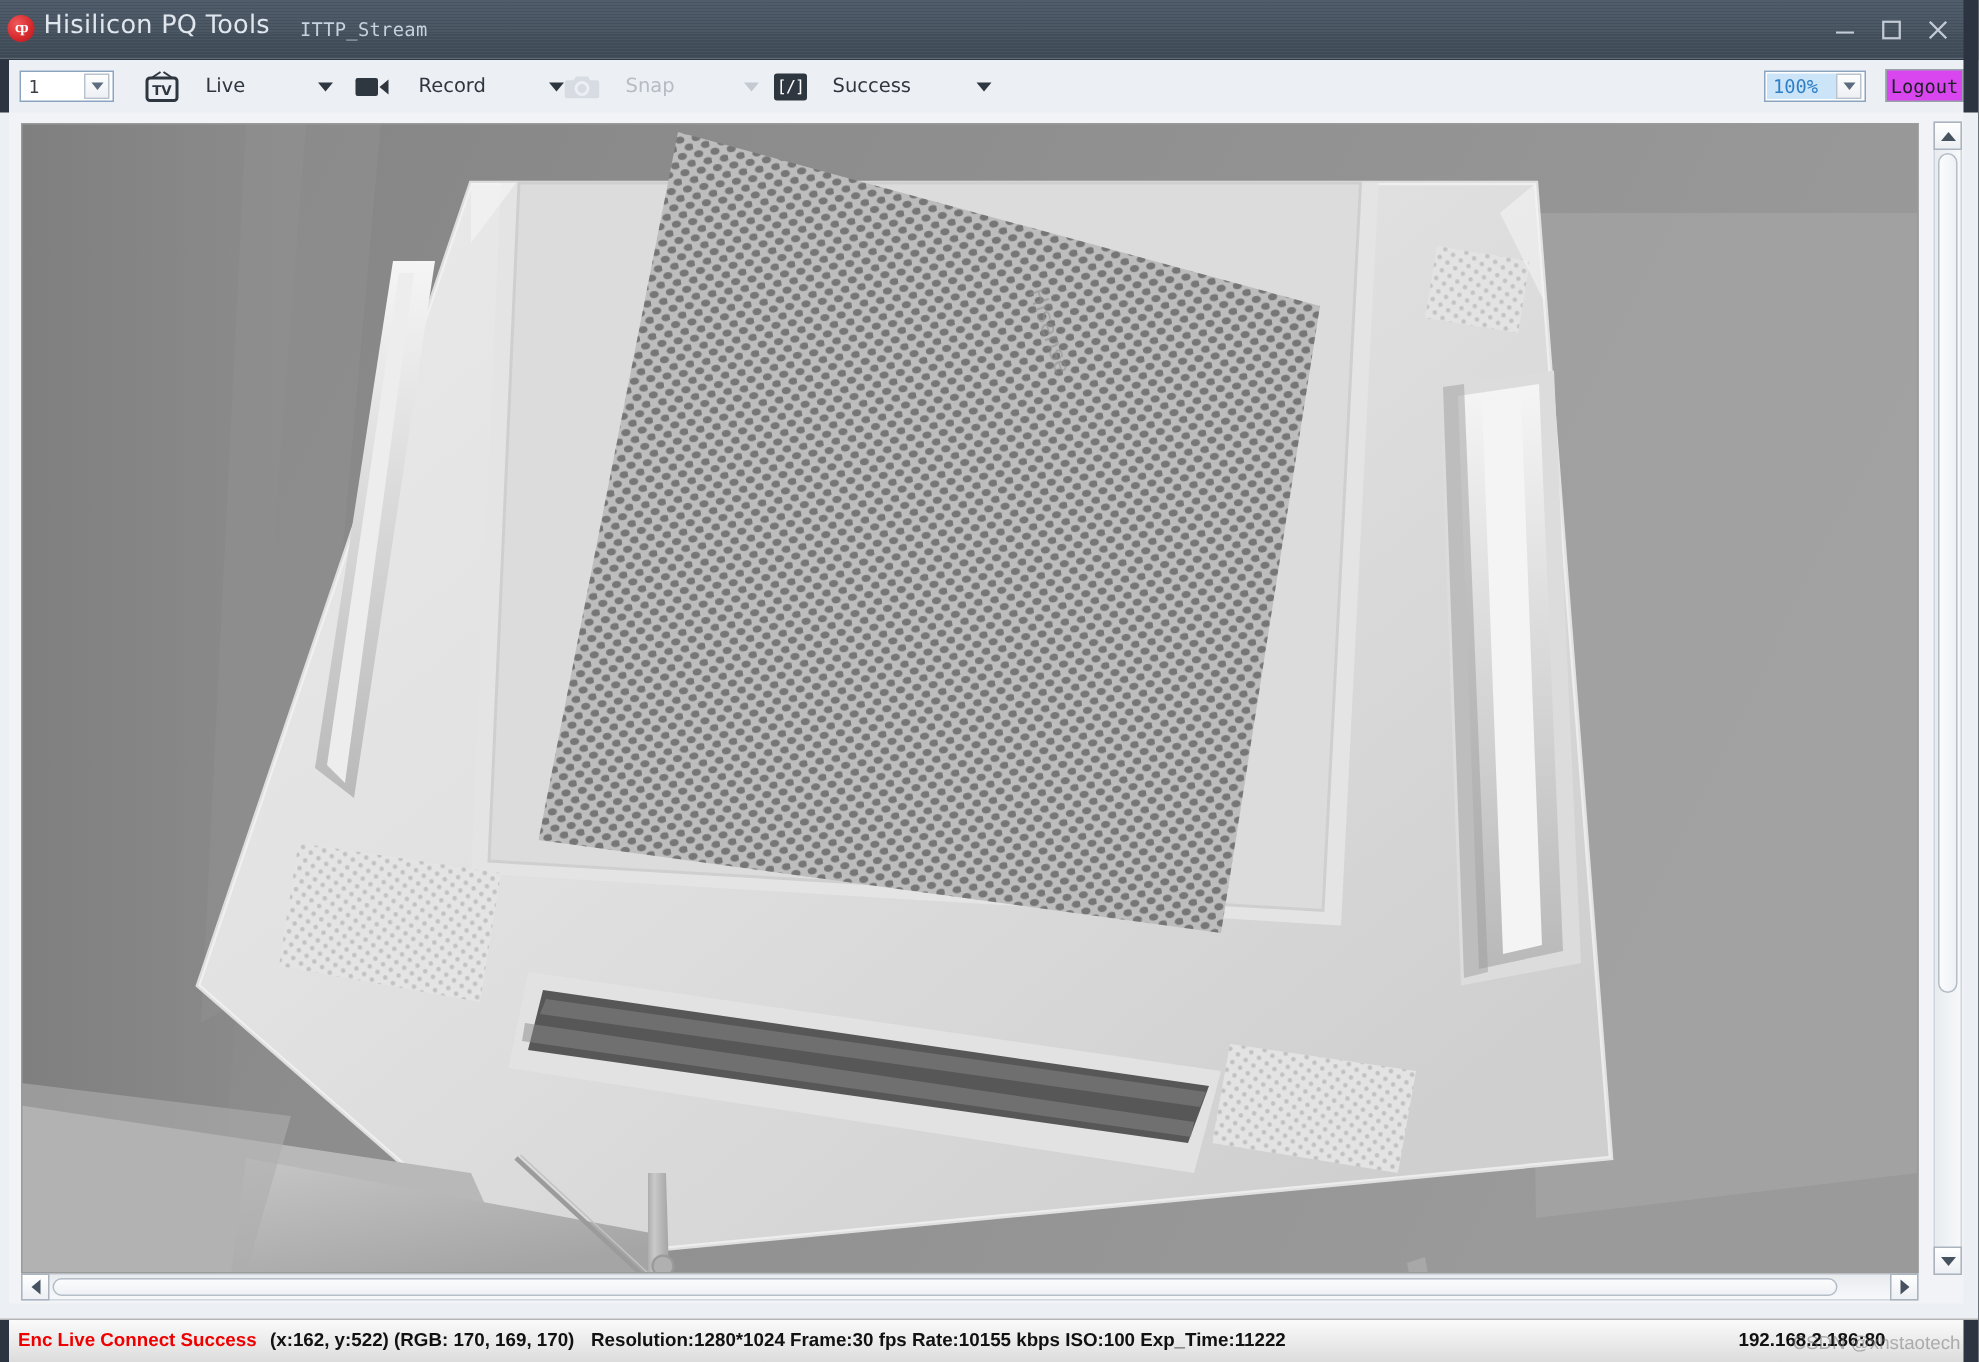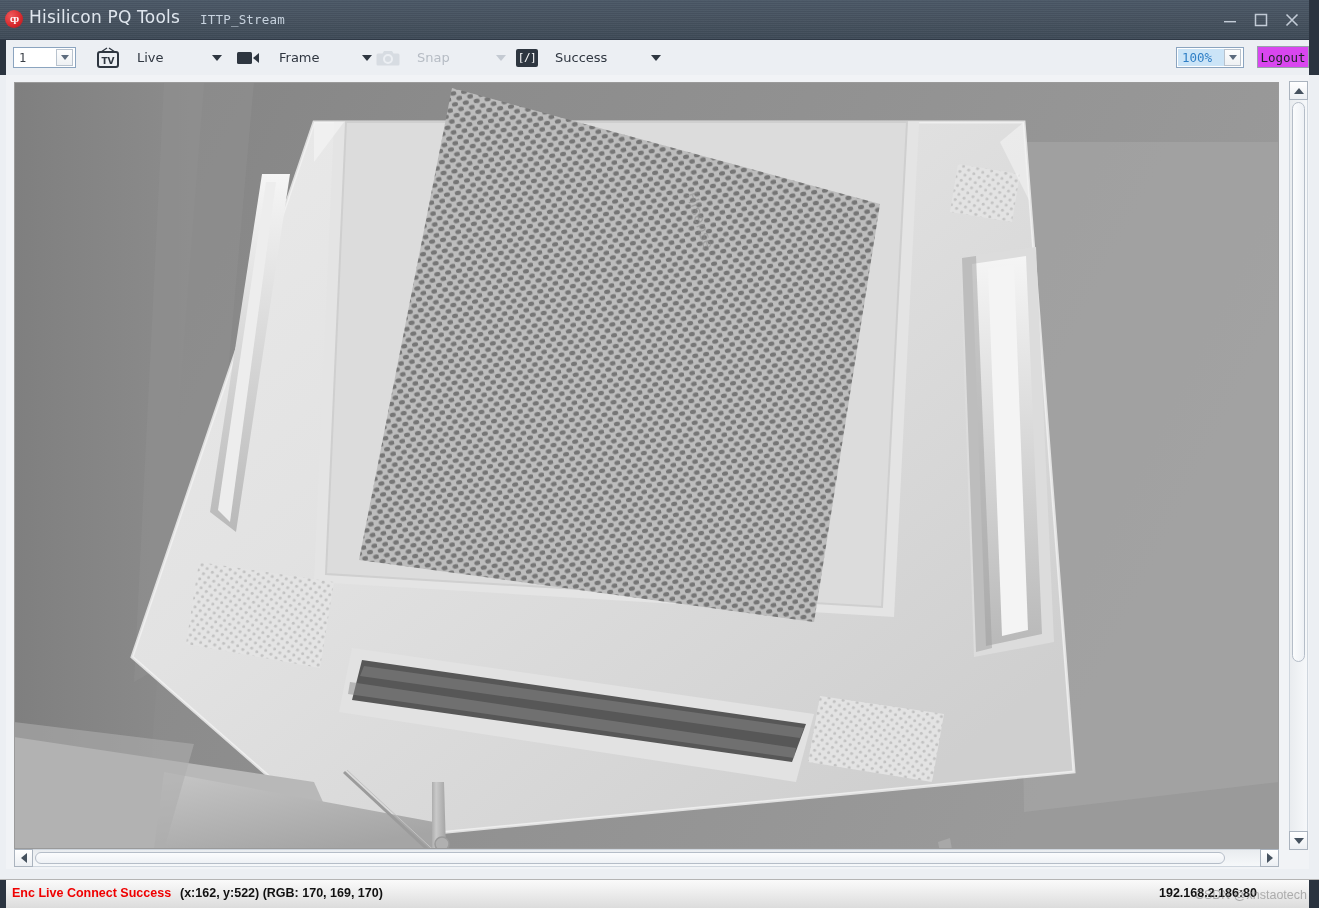--- a/index.html
+++ b/index.html
@@ -411,21 +411,21 @@
     </div>
 
     <div class="tool-group" style="left:232px;">
       <div class="tool-btn">
         <div class="icon-rec">
           <svg width="26" height="16" viewBox="0 0 26 16">
             <rect x="1" y="2" width="15" height="12" rx="1.5" fill="#2e3640"></rect>
             <path d="M17 8 L23 3 L23 13 Z" fill="#2e3640"></path>
           </svg>
         </div>
-        <div class="tool-label">Frame</div>
+        <div class="tool-label">Record</div>
       </div>
       <div class="tool-split" style="margin-left:30px;">
         <div class="tri-down-dark"></div>
       </div>
     </div>
 
     <div class="tool-group" style="left:372px;">
       <div class="tool-btn">
         <div class="icon-snap">
           <svg width="24" height="18" viewBox="0 0 24 18">
@@ -589,17 +589,18 @@
       <div class="sb-thumb-h"></div>
       <div class="sb-btn" style="right:-1px; top:-1px; width:19px; height:18px;">
         <div class="arr arr-right"></div>
       </div>
     </div>
   </div>
 
   <div id="status-bar">
     <div class="status-text" id="status-connect">Enc Live Connect Success</div>
     <div class="status-text" id="status-coords">(x:162, y:522) (RGB: 170, 169, 170)</div>
+    <div class="status-text" id="status-stats">Resolution:1280*1024  Frame:30 fps  Rate:10155 kbps ISO:100 Exp_Time:11222</div>
     <div class="status-text" id="status-ip">192.168.2.186:80</div>
     <div id="status-watermark">CSDN @xhstaotech</div>
   </div>
 
 </div>
 
 </body></html>

